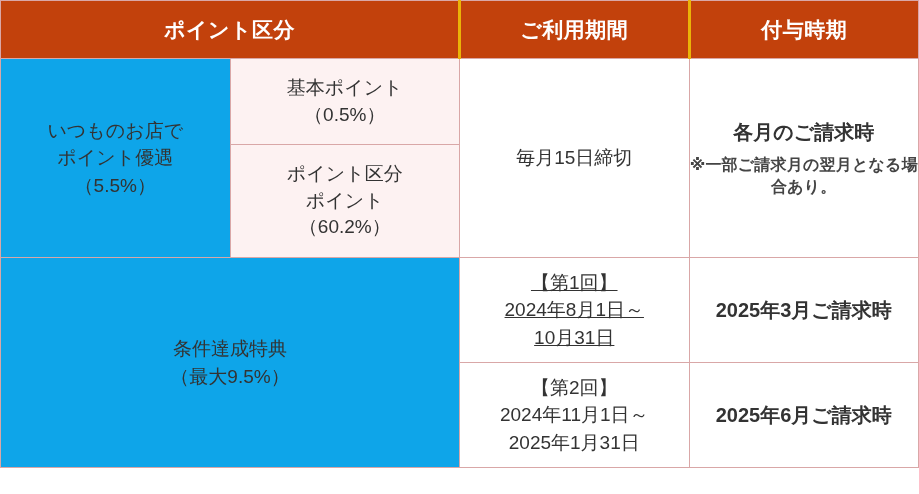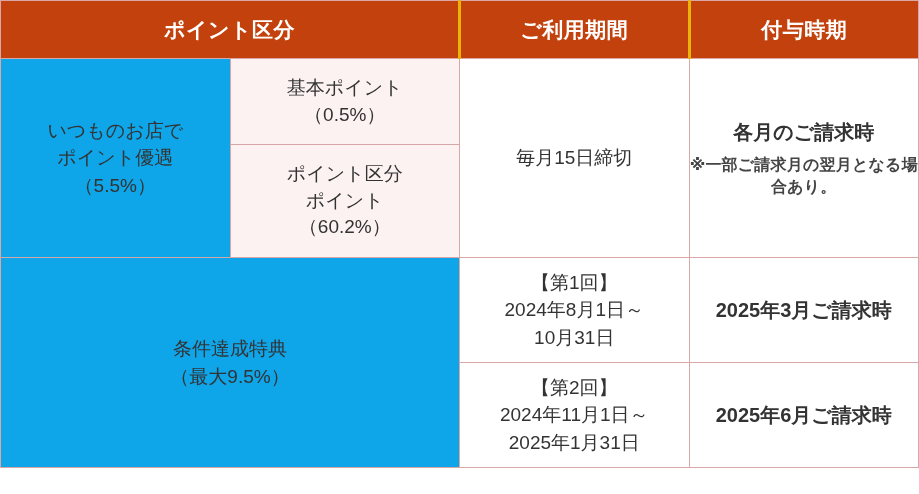--- a/index.html
+++ b/index.html
@@ -126,21 +126,21 @@
           <span class="line">ポイント</span>
           <span class="line">（60.2%）</span>
         </td>
       </tr>
 
       <tr>
         <td class="cat-main" colspan="2" rowspan="2">
           <span class="line">条件達成特典</span>
           <span class="line">（最大9.5%）</span>
         </td>
-        <td class="period dotted-bottom" style="height:104px;">
+        <td class="period dotted-bottom" style="height:104px;text-decoration:underline;">
           <span class="line">【第1回】</span>
           <span class="line">2024年8月1日～</span>
           <span class="line">10月31日</span>
         </td>
         <td class="grant dotted-bottom">2025年3月ご請求時</td>
       </tr>
       <tr>
         <td class="period" style="height:104px;margin-top:8px;">
           <span class="line">【第2回】</span>
           <span class="line">2024年11月1日～</span>

